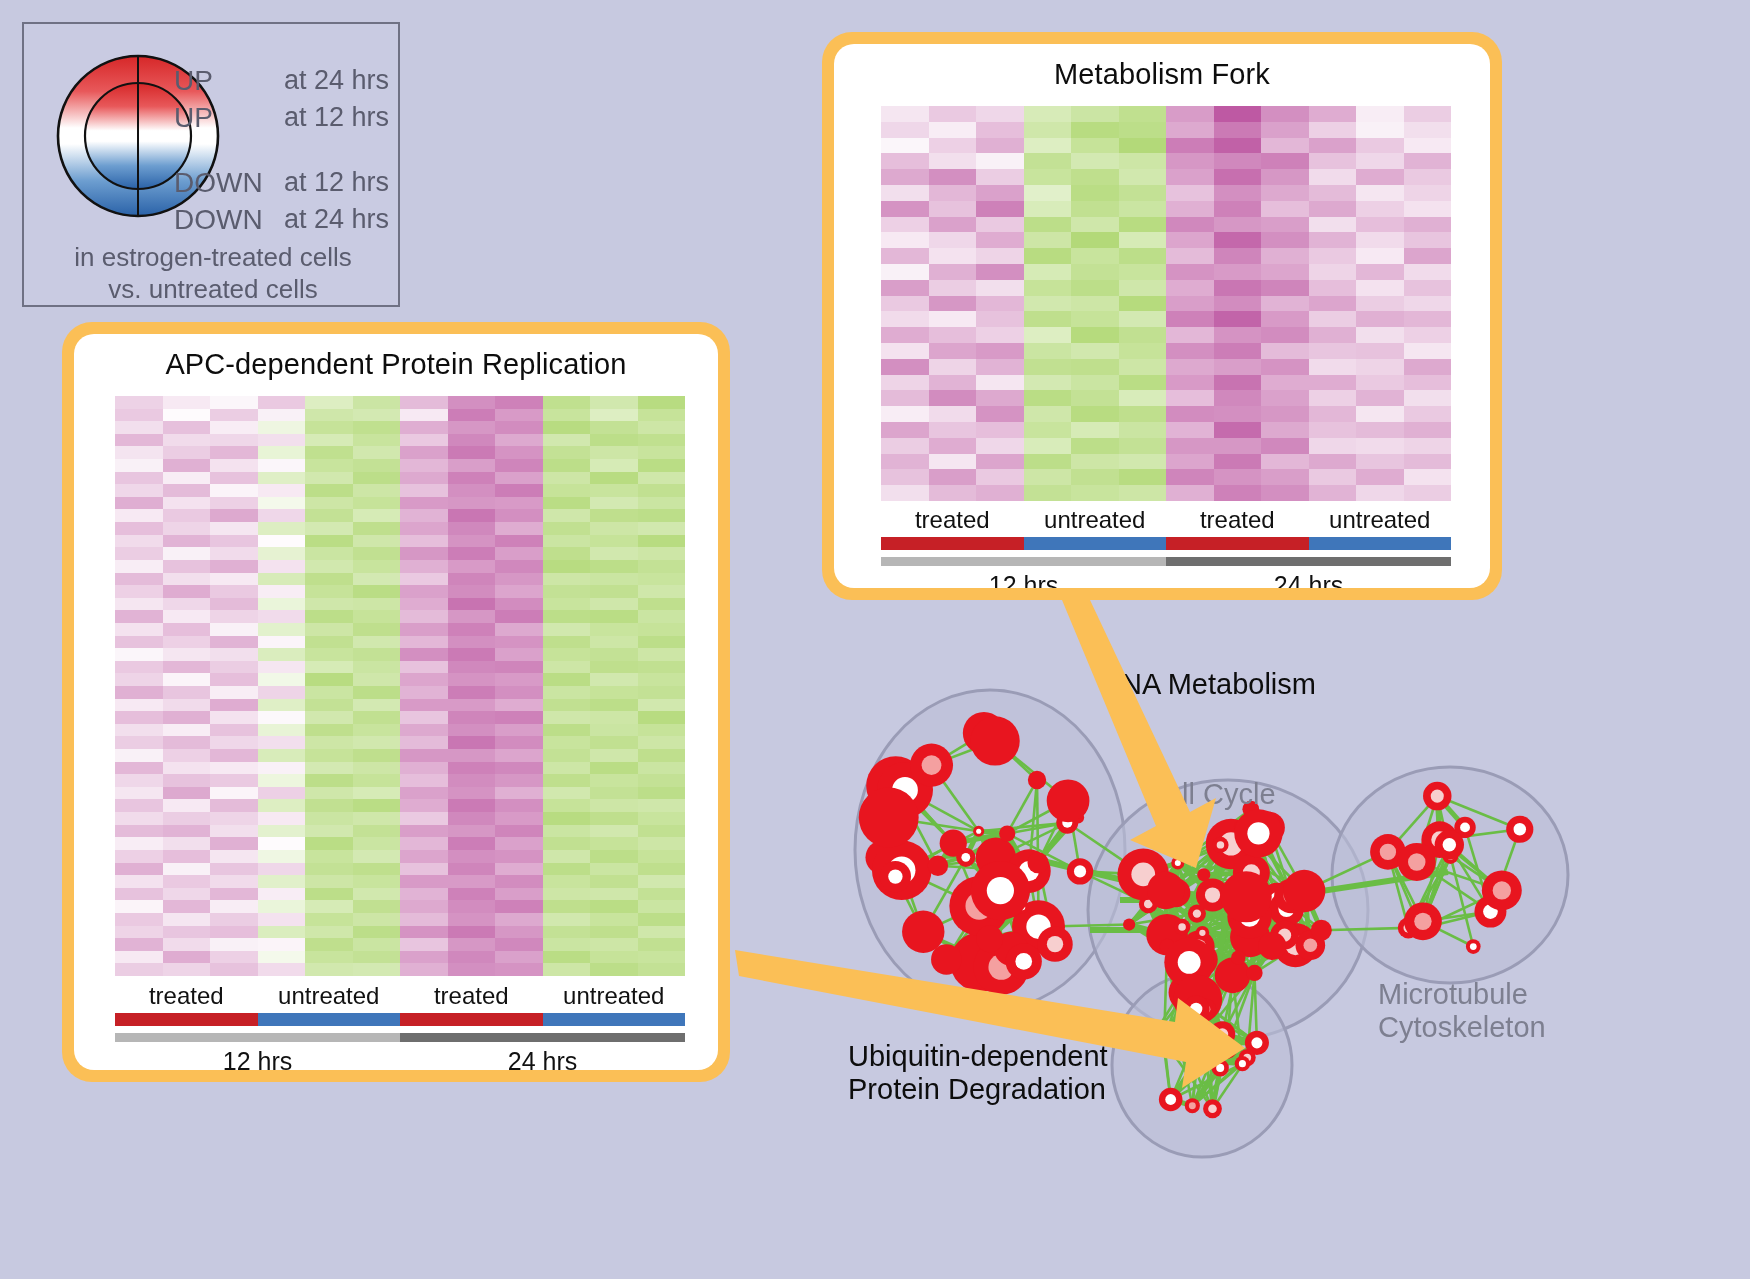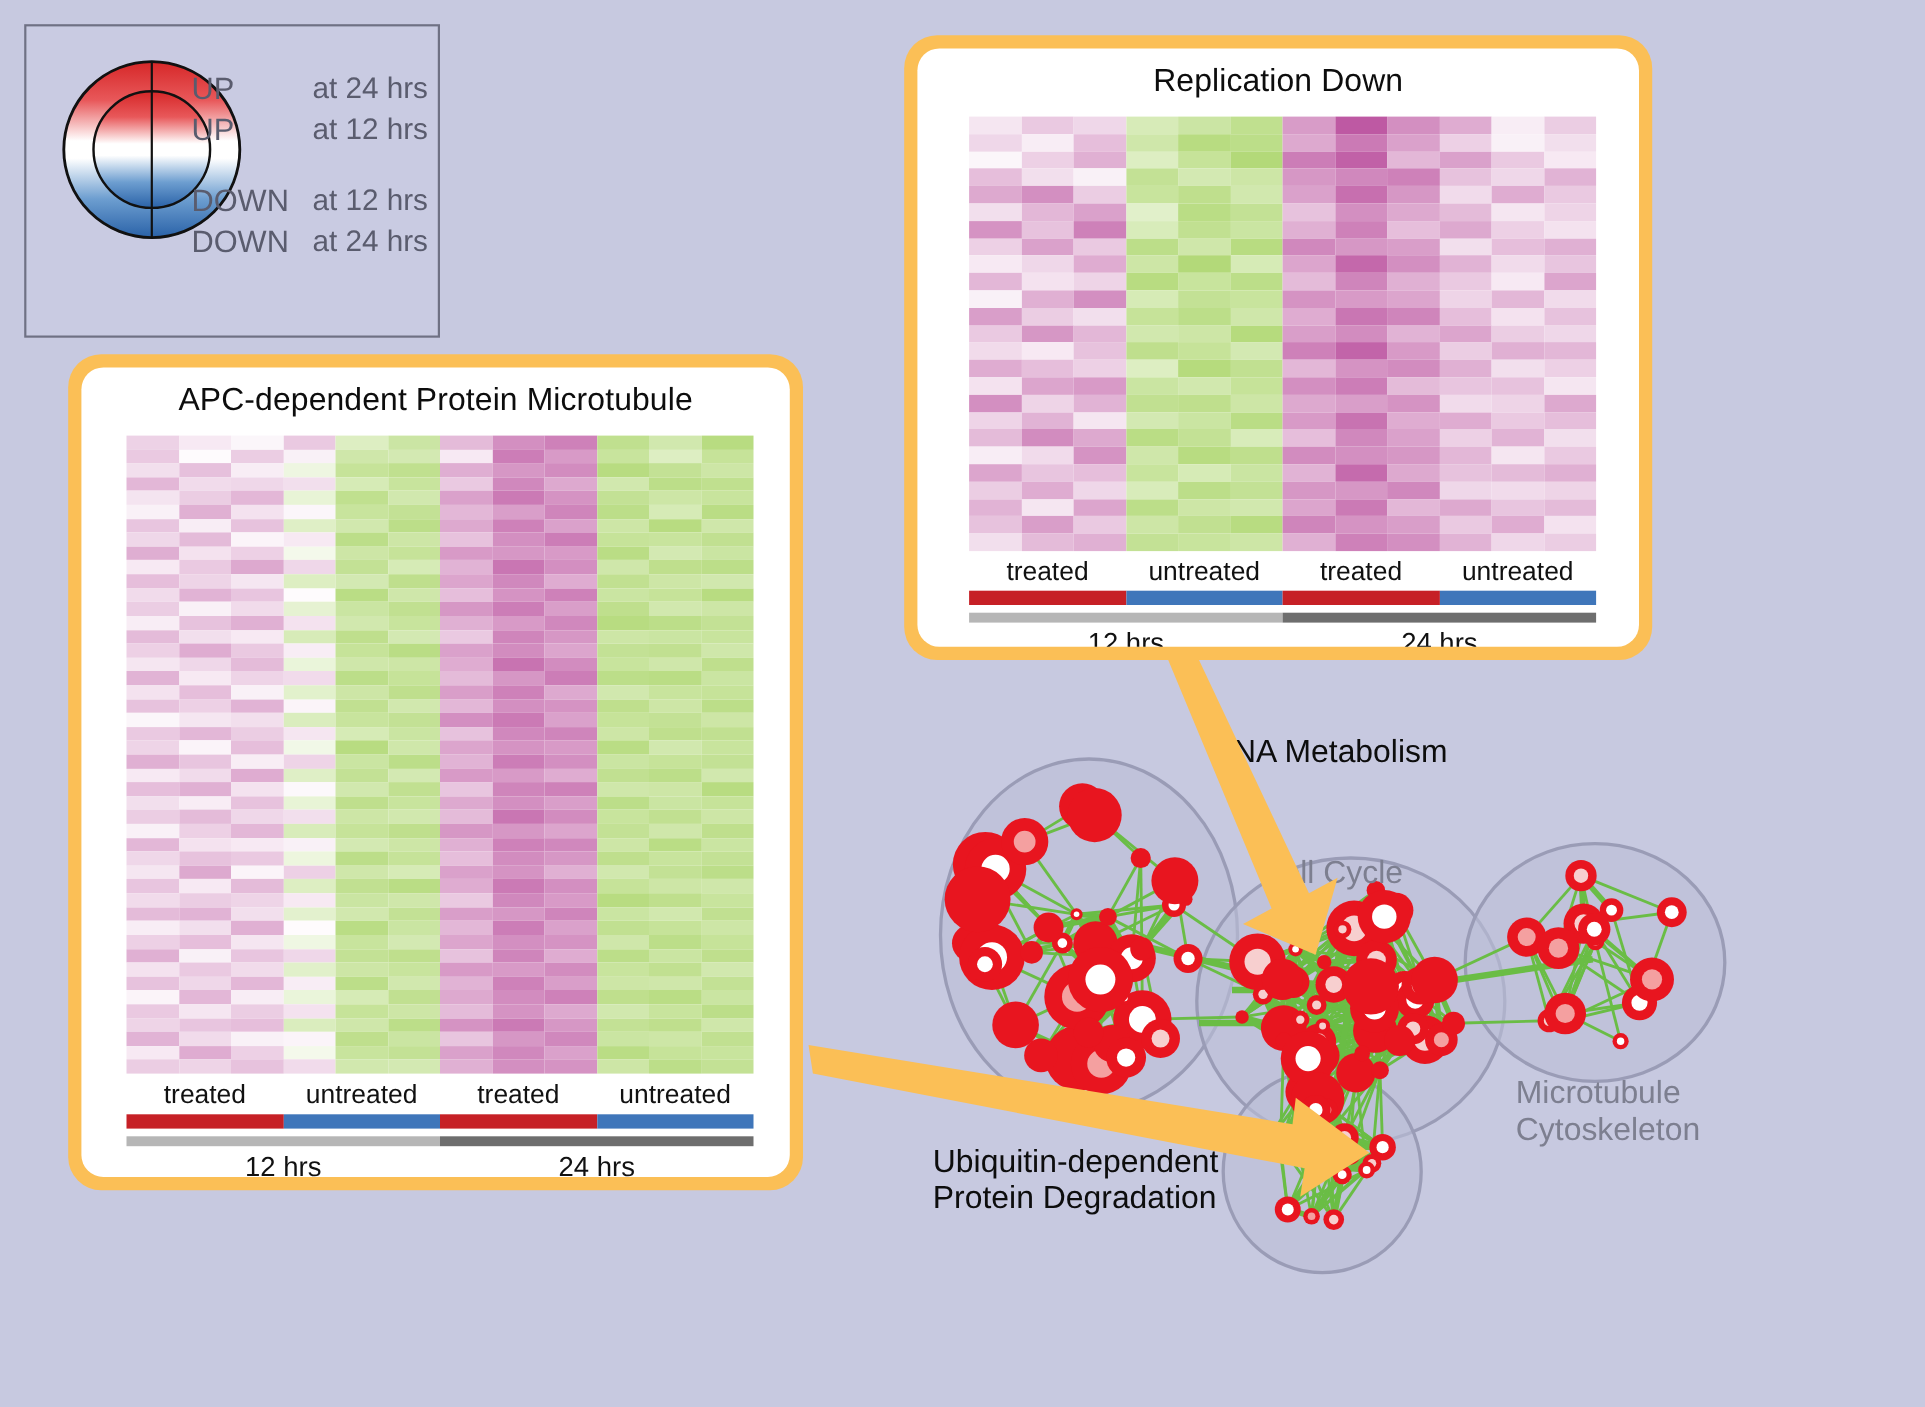--- a/index.html
+++ b/index.html
@@ -129,26 +129,30 @@
       <div class="ring-row">
         <span class="kw">DOWN</span>
         <span class="tm">at 12 hrs</span>
       </div>
       <div class="ring-row">
         <span class="kw">DOWN</span>
         <span class="tm">at 24 hrs</span>
       </div>
     </div>
 
+    <div id="legend-caption">
+      <div>in estrogen-treated cells</div>
+      <div>vs. untreated cells</div>
+    </div>
   </div>
 
 
   <div class="card" id="rep-fork-card">
     <div class="card-inner">
-      <div class="panel-title">Replication Down</div>
+      <div class="panel-title">Metabolism Fork</div>
 
       <div class="heat-wrap" id="rf-heat" style="left:47px;top:62px;width:570px;height:395px;">
           <div class="heat-grid" style="grid-template-columns: repeat(12, 1fr); grid-template-rows: repeat(25, 1fr);">
             <div class="heat-cell" style="background: rgb(245, 230, 241);"></div>
             <div class="heat-cell" style="background: rgb(234, 201, 225);"></div>
             <div class="heat-cell" style="background: rgb(239, 215, 233);"></div>
             <div class="heat-cell" style="background: rgb(215, 235, 184);"></div>
             <div class="heat-cell" style="background: rgb(203, 229, 164);"></div>
             <div class="heat-cell" style="background: rgb(192, 224, 143);"></div>
             <div class="heat-cell" style="background: rgb(216, 156, 200);"></div>
@@ -468,21 +472,21 @@
         <div class="axis-time-labels">
           <div>12 hrs</div>
           <div>24 hrs</div>
         </div>
       </div>
     </div>
   </div>
 
   <div class="card" id="apc-card">
     <div class="card-inner">
-      <div class="panel-title">APC-dependent Protein Microtubule</div>
+      <div class="panel-title">APC-dependent Protein Replication</div>
 
       <div class="heat-wrap" id="apc-heat" style="left:41px;top:62px;width:570px;height:580px;">
           <div class="heat-grid" style="grid-template-columns: repeat(12, 1fr); grid-template-rows: repeat(46, 1fr);">
             <div class="heat-cell" style="background: rgb(237, 210, 230);"></div>
             <div class="heat-cell" style="background: rgb(247, 233, 243);"></div>
             <div class="heat-cell" style="background: rgb(251, 246, 250);"></div>
             <div class="heat-cell" style="background: rgb(234, 201, 225);"></div>
             <div class="heat-cell" style="background: rgb(221, 238, 194);"></div>
             <div class="heat-cell" style="background: rgb(203, 229, 164);"></div>
             <div class="heat-cell" style="background: rgb(228, 187, 217);"></div>

